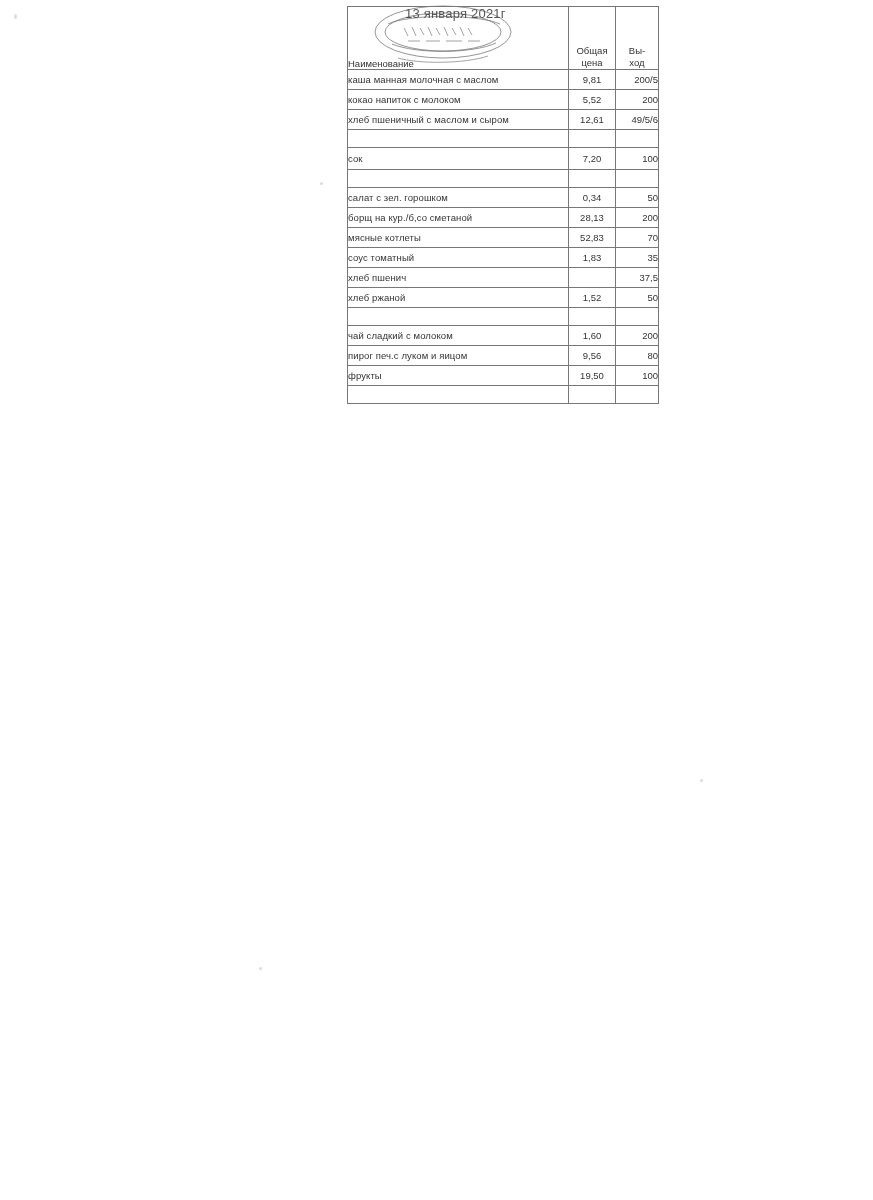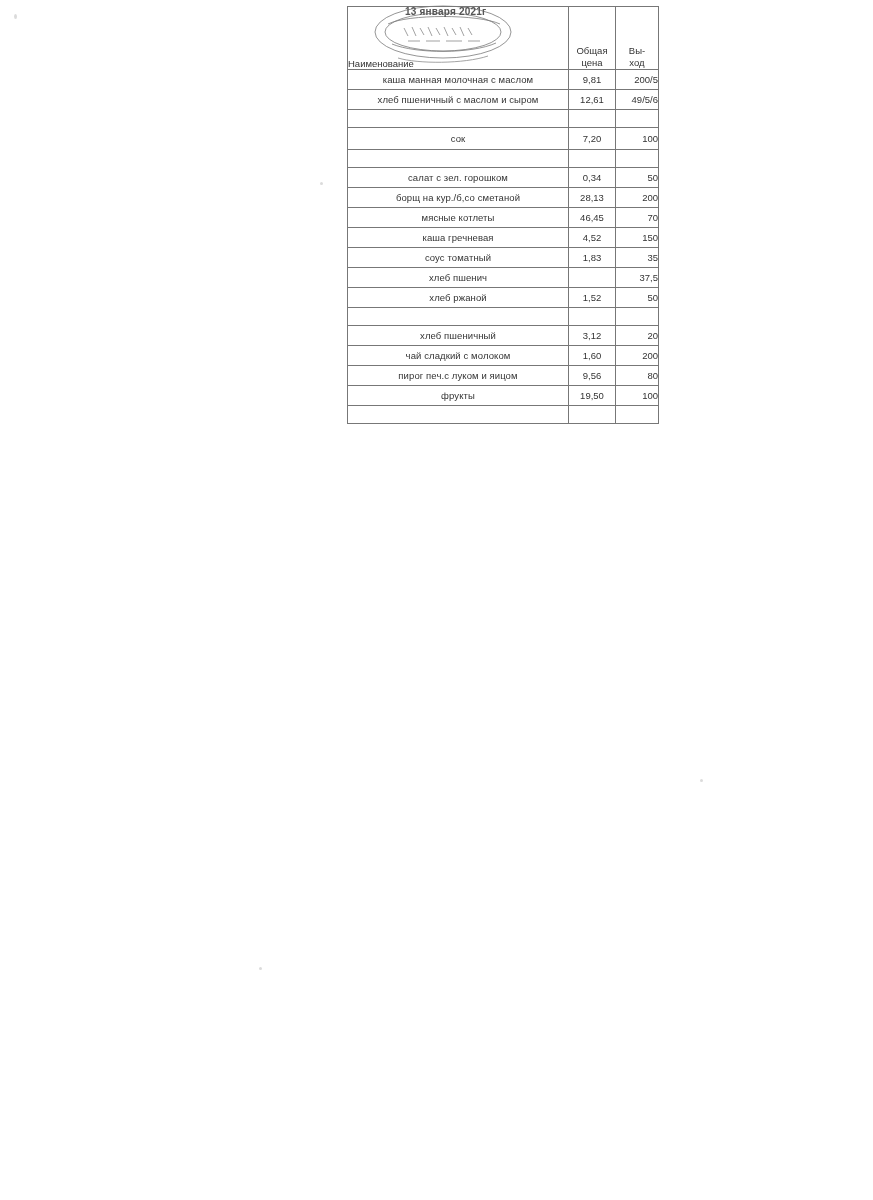--- a/index.html
+++ b/index.html
@@ -43,21 +43,20 @@
     vertical-align: middle;
     font-size: 9.5px;
     color: #333;
   }
 
   col.c-name  { width: 221px; }
   col.c-price { width: 47px; }
   col.c-out   { width: 43px; }
 
   td.name {
-    text-align: center;
     padding: 0 4px;
     letter-spacing: .1px;
   }
   td.price {
     text-align: center;
     font-size: 11px;
     color: #2b2b2b;
   }
   td.out {
     text-align: right;
@@ -95,24 +94,23 @@
     width: 160px;
     height: 66px;
     pointer-events: none;
   }
   .stamp svg { display: block; }
 
   .date-line {
     position: absolute;
     left: 405px;
     top: 6px;
-    font-size: 10px;
+    font-size: 13px;
     color: #555;
     letter-spacing: .2px;
-    font-weight: bold;
   }
 </style>
 </head>
 <body>
 
 <div class="speck" style="left:14px; top:14px; width:3px; height:5px;"></div>
 <div class="speck" style="left:320px; top:182px; width:3px; height:3px;"></div>
 <div class="speck" style="left:700px; top:779px; width:3px; height:3px;"></div>
 <div class="speck" style="left:259px; top:967px; width:3px; height:3px;"></div>
 
@@ -135,20 +133,25 @@
           <div>ход</div>
         </td>
       </tr>
 
       <tr>
         <td class="name">каша  манная молочная с маслом</td>
         <td class="price">9,81</td>
         <td class="out">200/5</td>
       </tr>
       <tr>
+        <td class="name">кокао напиток с молоком</td>
+        <td class="price">5,52</td>
+        <td class="out">200</td>
+      </tr>
+      <tr>
         <td class="name">хлеб пшеничный с маслом и сыром</td>
         <td class="price">12,61</td>
         <td class="out">49/5/6</td>
       </tr>
       <tr class="blank">
         <td class="name"></td>
         <td class="price"></td>
         <td class="out"></td>
       </tr>
       <tr class="tall">
@@ -166,52 +169,42 @@
         <td class="price">0,34</td>
         <td class="out">50</td>
       </tr>
       <tr>
         <td class="name">борщ на  кур./б,со сметаной</td>
         <td class="price">28,13</td>
         <td class="out">200</td>
       </tr>
       <tr>
         <td class="name">мясные котлеты</td>
-        <td class="price">46,45</td>
+        <td class="price">52,83</td>
         <td class="out">70</td>
-      </tr>
-      <tr>
-        <td class="name">каша гречневая</td>
-        <td class="price">4,52</td>
-        <td class="out">150</td>
       </tr>
       <tr>
         <td class="name">соус томатный</td>
         <td class="price">1,83</td>
         <td class="out">35</td>
       </tr>
       <tr>
         <td class="name">хлеб пшенич</td>
         <td class="price"></td>
         <td class="out">37,5</td>
       </tr>
       <tr>
         <td class="name">хлеб ржаной</td>
         <td class="price">1,52</td>
         <td class="out">50</td>
       </tr>
       <tr class="blank">
         <td class="name"></td>
         <td class="price"></td>
         <td class="out"></td>
-      </tr>
-      <tr>
-        <td class="name">хлеб пшеничный</td>
-        <td class="price">3,12</td>
-        <td class="out">20</td>
       </tr>
       <tr>
         <td class="name">чай сладкий  с молоком</td>
         <td class="price">1,60</td>
         <td class="out">200</td>
       </tr>
       <tr>
         <td class="name">пирог печ.с луком и яицом</td>
         <td class="price">9,56</td>
         <td class="out">80</td>

